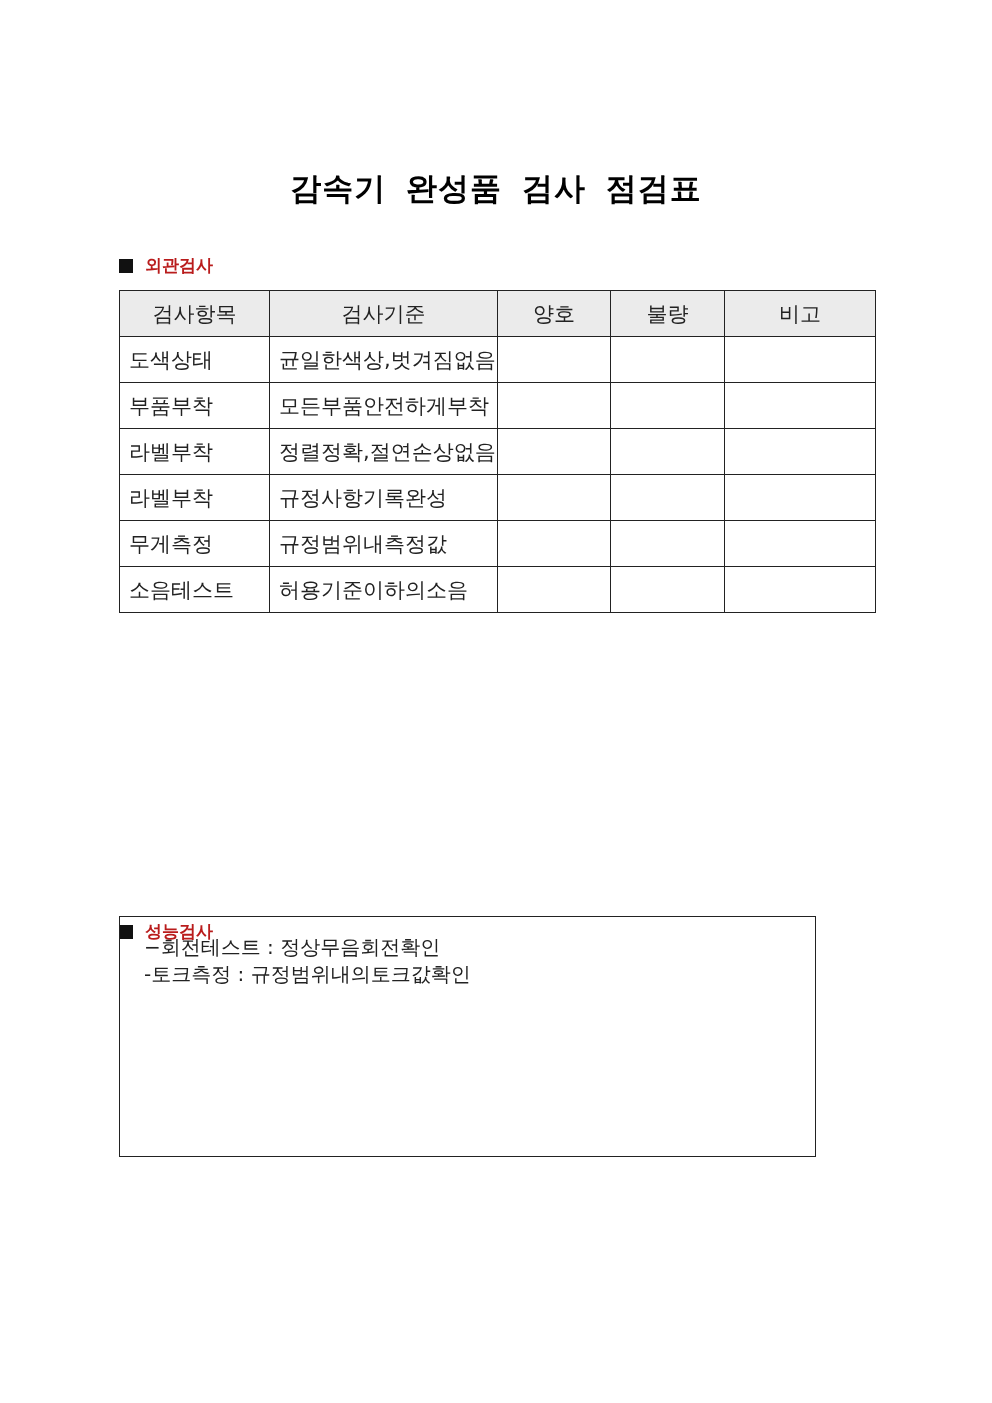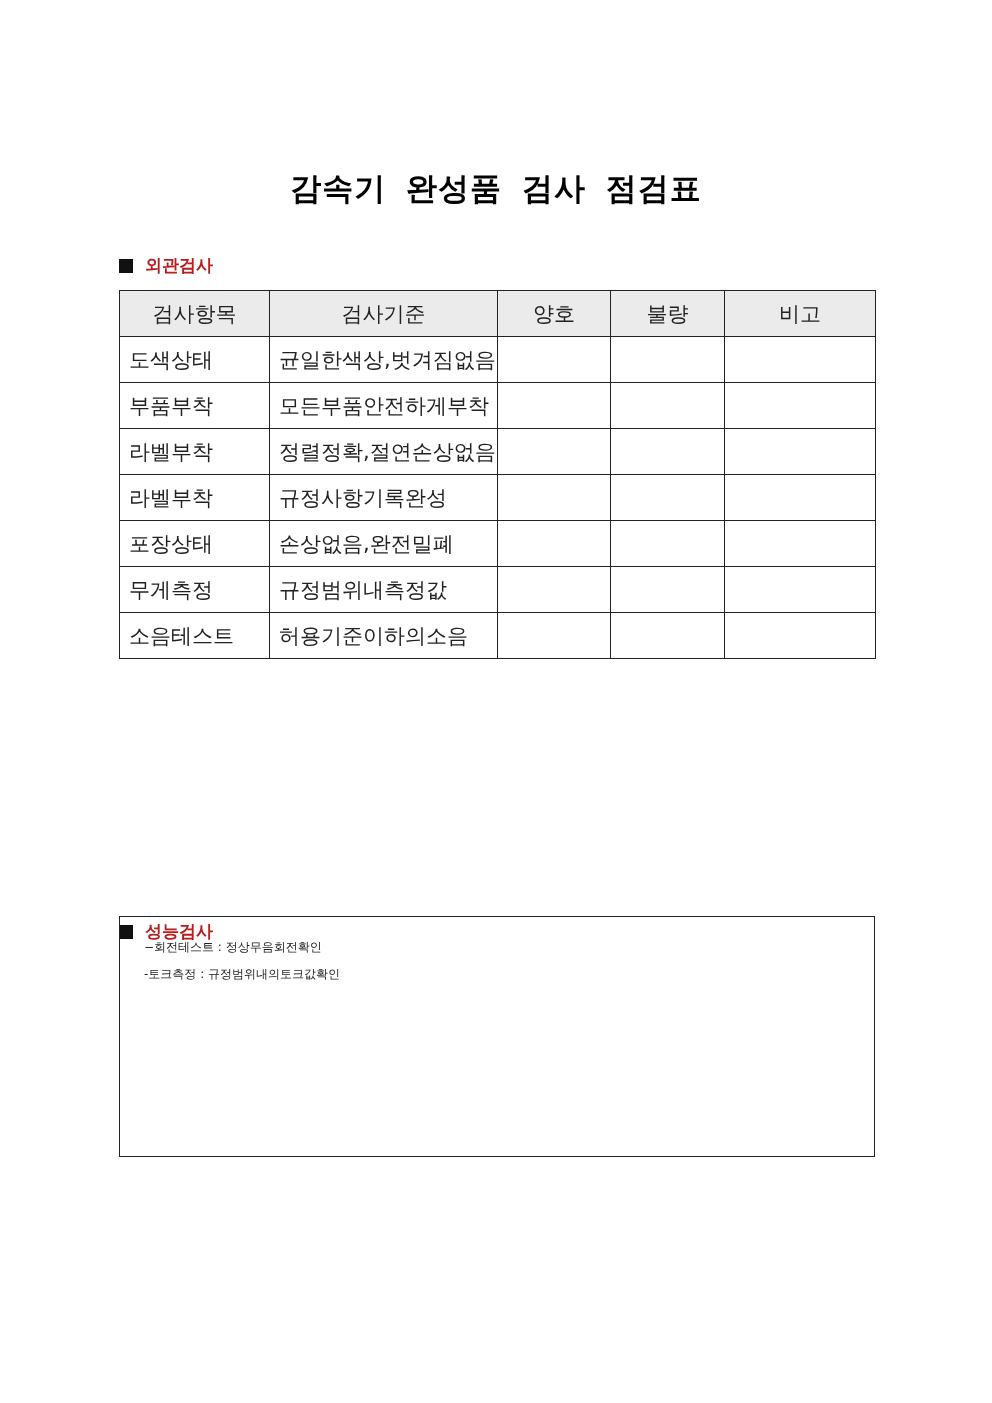--- a/index.html
+++ b/index.html
@@ -30,23 +30,23 @@
     }
     table.check th, table.check td {
       border: 1.3px solid #222; height: 46px; padding: 0; box-sizing: border-box;
     }
     table.check th {
       background: #ebebeb; font-weight: normal; text-align: center; color: #222;
     }
     table.check td { text-align: left; padding-left: 9px; color: #222; }
     table.check td.empty { padding-left: 0; }
     .perf-box {
-      position: absolute; left: 119px; top: 916px; width: 756px; height: 241px;
+      position: absolute; left: 119px; top: 916px; width: 697px; height: 241px;
       border: 1.3px solid #222; box-sizing: border-box;
-      padding: 17px 0 0 24px; font-size: 12px; line-height: 27px; color: #222;
+      padding: 17px 0 0 24px; font-size: 20px; line-height: 27px; color: #222;
     }
     .perf-line { white-space: pre; }
   </style>
 </head>
 <body>
 
 <div class="title">감속기 완성품 검사 점검표</div>
 
 <div class="section-heading sec1">
   <span class="sq"></span>
@@ -93,27 +93,20 @@
       <td class="empty"></td>
     </tr>
     <tr>
       <td>라벨부착</td>
       <td>규정사항기록완성</td>
       <td class="empty"></td>
       <td class="empty"></td>
       <td class="empty"></td>
     </tr>
     <tr>
-      <td>포장상태</td>
-      <td>손상없음,완전밀폐</td>
-      <td class="empty"></td>
-      <td class="empty"></td>
-      <td class="empty"></td>
-    </tr>
-    <tr>
       <td>무게측정</td>
       <td>규정범위내측정값</td>
       <td class="empty"></td>
       <td class="empty"></td>
       <td class="empty"></td>
     </tr>
     <tr>
       <td>소음테스트</td>
       <td>허용기준이하의소음</td>
       <td class="empty"></td>

